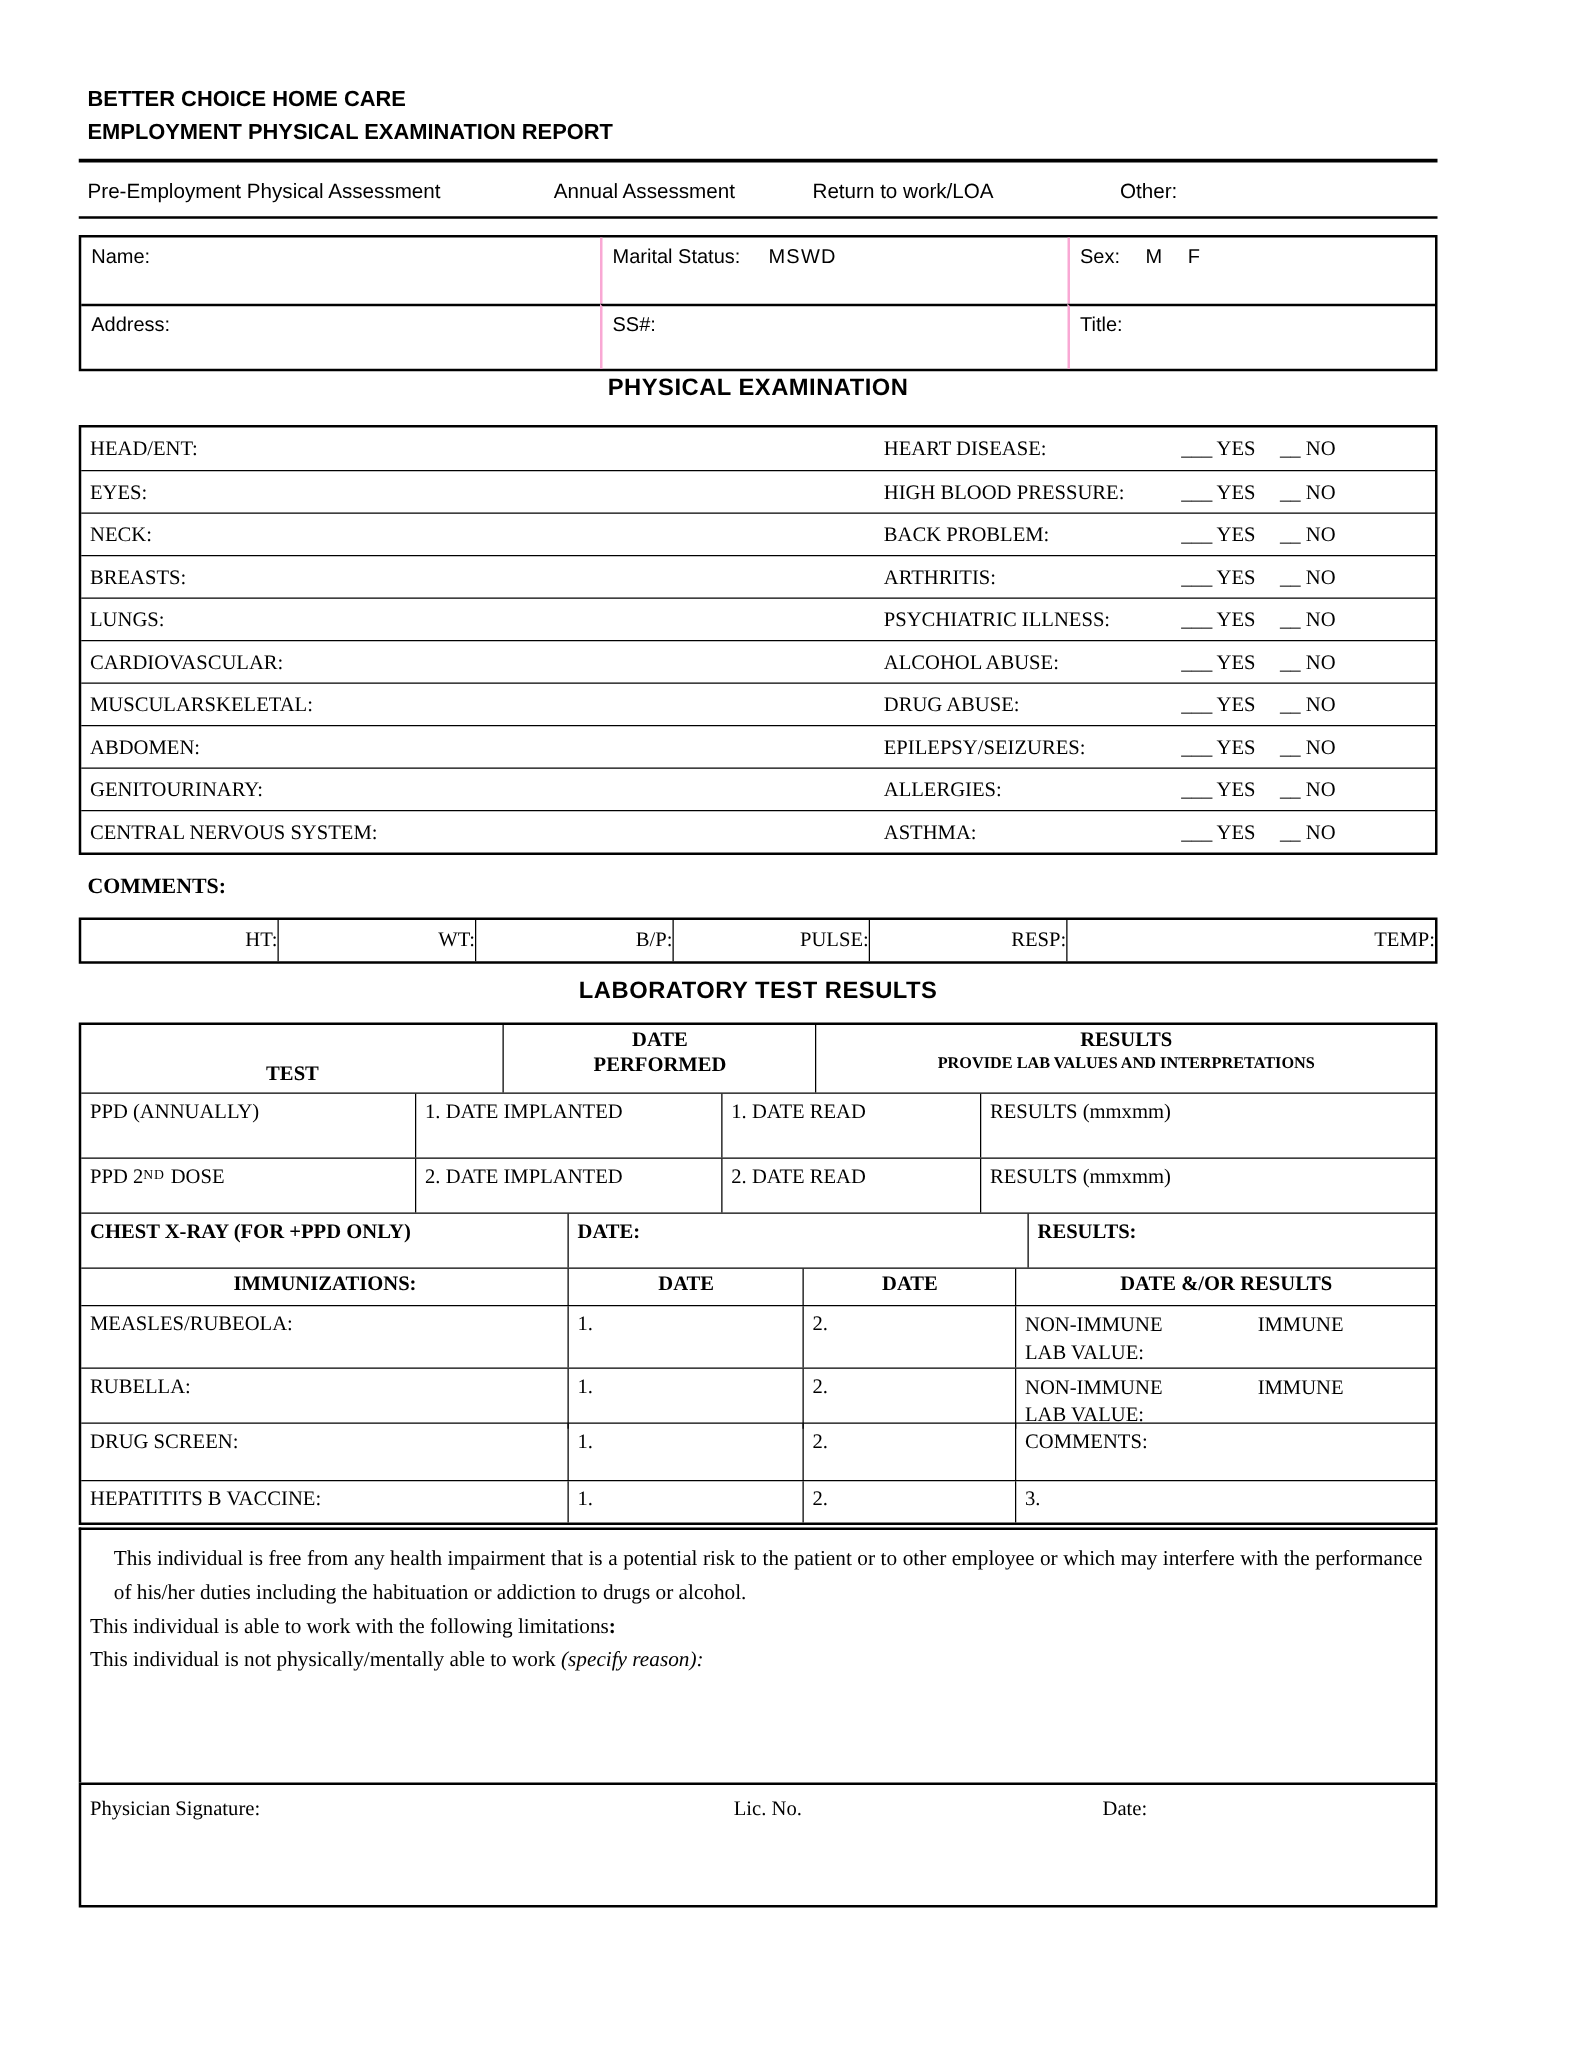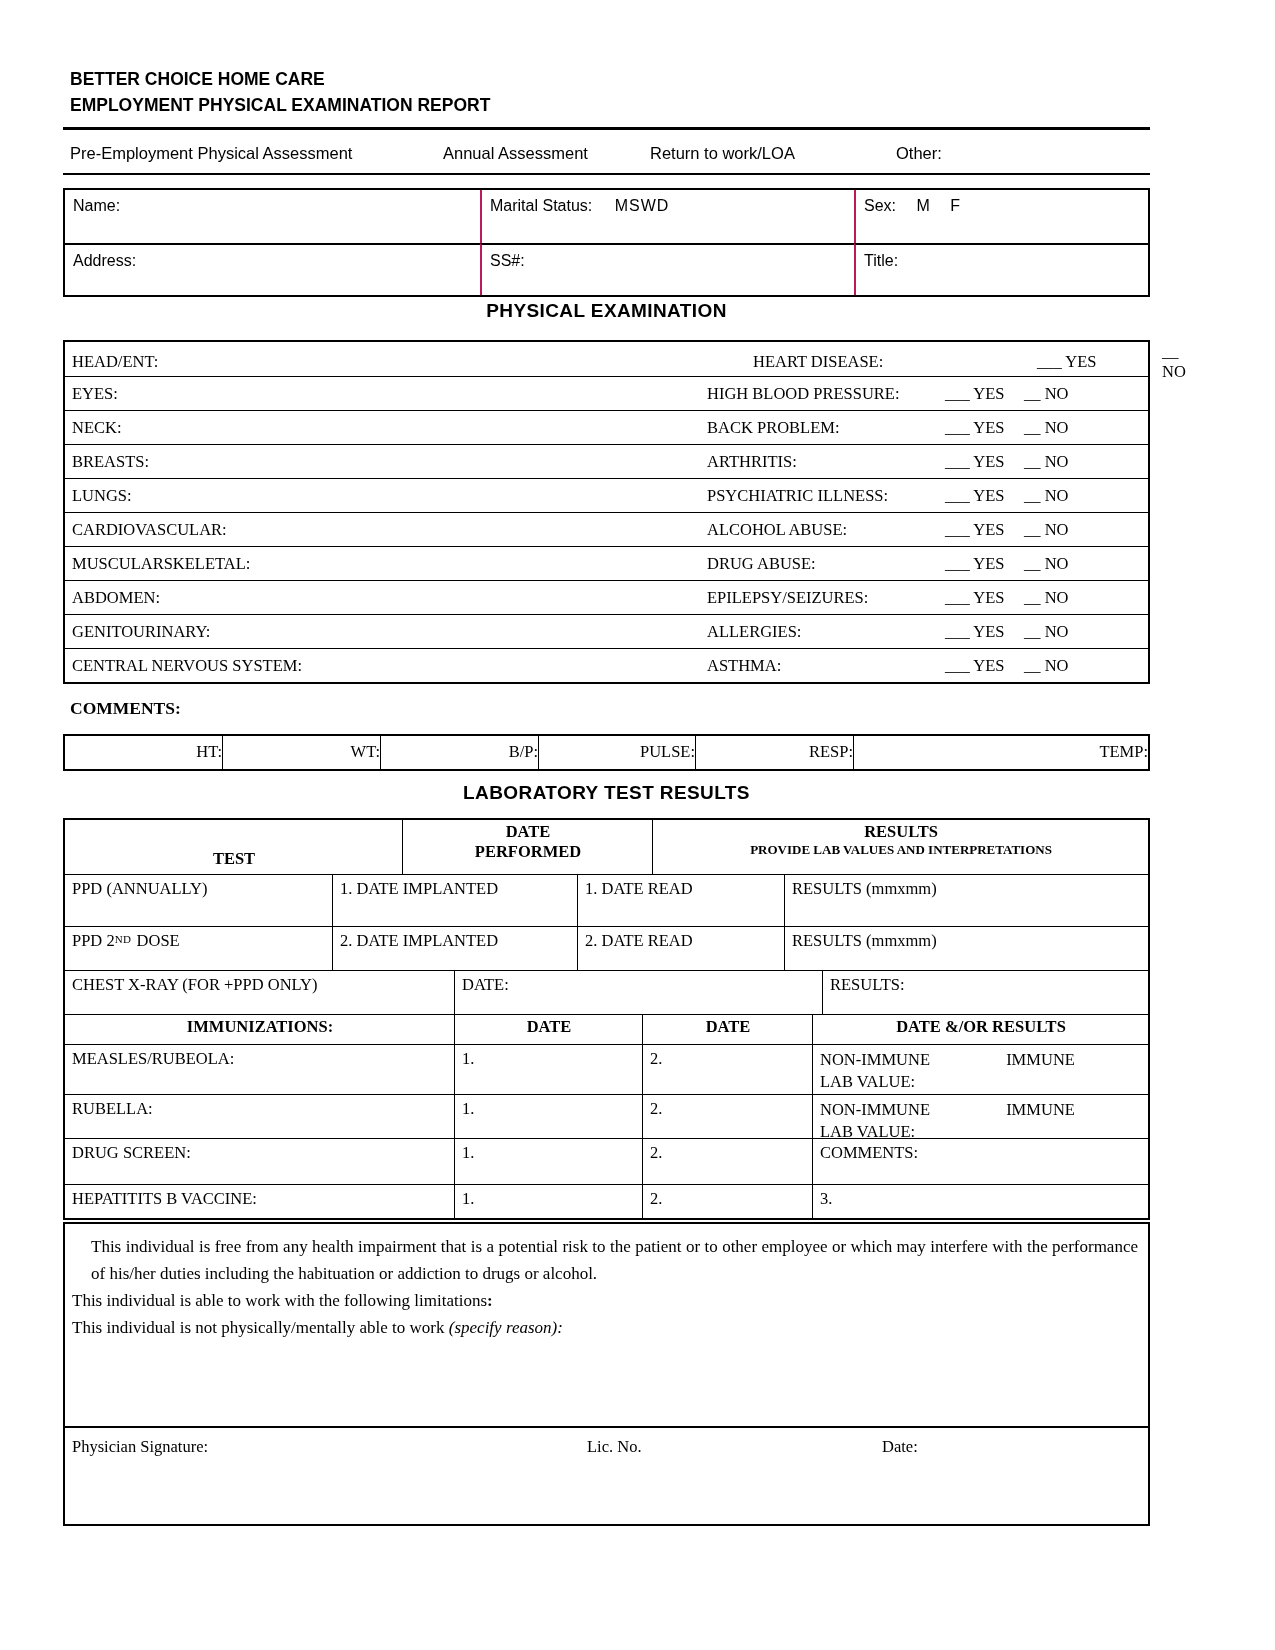--- a/index.html
+++ b/index.html
@@ -14,34 +14,34 @@
   .rule1 { border-top:3px solid #000; margin-top:9px; }
   .assess { position:relative; height:26px; margin-top:10px;
             font-family:"Liberation Sans", sans-serif; font-size:16.5px; line-height:26px; }
   .assess span { position:absolute; top:0; white-space:nowrap; }
   .a0{left:7px;} .a1{left:380px;} .a2{left:587px;} .a3{left:833px;}
   .rule2 { border-top:2px solid #000; margin-top:7px; }
 
   
   .info { margin-top:13px; border:2px solid #000; display:grid; grid-template-columns:415px 374px auto;
           font-family:Liberation Sans, sans-serif; font-size:16px; }
-  .icell { height:52px; padding:7px 0 0 8px; border-left:2px solid #be185d; border-top:2px solid #000; }
+  .icell { height:52px; padding:7px 0 0 8px; border-left:2px solid #f9a8d4; border-top:2px solid #000; }
   .icell.c1 { border-left:none; }
   .icell.r1 { border-top:none; height:53px; }
   .opt-gap { margin-left:18px; letter-spacing:1px; }
   .sex-opt { margin-left:16px; }
 
   .pe-heading { text-align:center; font-family:"Liberation Sans", sans-serif; font-weight:bold;
                 font-size:19px; letter-spacing:0.4px; margin-top:1px; line-height:25px; }
 
   
   .exam { margin-top:17px; border:2px solid #000; }
   .erow { display:grid; grid-template-columns:642px 238px 79px auto; height:34px; align-items:center;
           border-top:1.5px solid #000; font-size:16.5px; }
-  .erow:first-child { border-top:none;gap:46px; }
+  .erow:first-child { border-top:none; }
   .erow .sys { padding-left:7px; }
 
   .comments { margin-top:12px; padding-left:7px; font-weight:bold; font-size:17.5px; line-height:24px; }
 
   
   .vitals { margin-top:14px; border:2px solid #000; display:grid;
             grid-template-columns:157px 158px 158px 157px 158px auto; height:37px; font-size:16.5px;text-align:right; }
   .vcell { padding:6px 0 0 8px; border-left:1.5px solid #000; }
   .vcell.c1 { border-left:none; }
 
@@ -54,21 +54,21 @@
   .lrow:first-child { border-top:none; }
   .lcell { border-left:1.5px solid #000; padding:4px 6px 0 7px; }
   .lcell.c1 { border-left:none; }
   .lr-head { grid-template-columns:337px 250px auto; height:54px; }
   .lr-head .lcell { text-align:center; font-weight:bold; padding-top:2px; }
   .test-col { display:flex; flex-direction:column; justify-content:flex-end; padding-bottom:5px; }
   .sub-note { font-size:13px; line-height:15px; }
   .lr-ppd { grid-template-columns:267px 245px 207px auto; }
   .h52 { height:52px; } .h44 { height:44px; } .h50 { height:50px; }
   .h46 { height:46px; } .h34 { height:34px; } .h30 { height:30px; }
-  .lr-x { grid-template-columns:389px 368px auto; }
+  .lr-x { grid-template-columns:389px 368px auto;font-weight:bold; }
   .lr-4 { grid-template-columns:389px 188px 170px auto; }
   .lr-immh .lcell { text-align:center; font-weight:bold; padding-top:2px; }
   .ord { font-size:11px; vertical-align:3px; letter-spacing:0.5px; }
   .word-gap { margin-left:5px; }
   .imm-span { display:inline-block; width:182px; }
   .two-line { line-height:22px; }
 
   
   .statement { margin-top:2px; border:2px solid #000; border-bottom:none; height:204px;
                padding:9px 10px 0 7px; font-size:17px; line-height:27px; }

